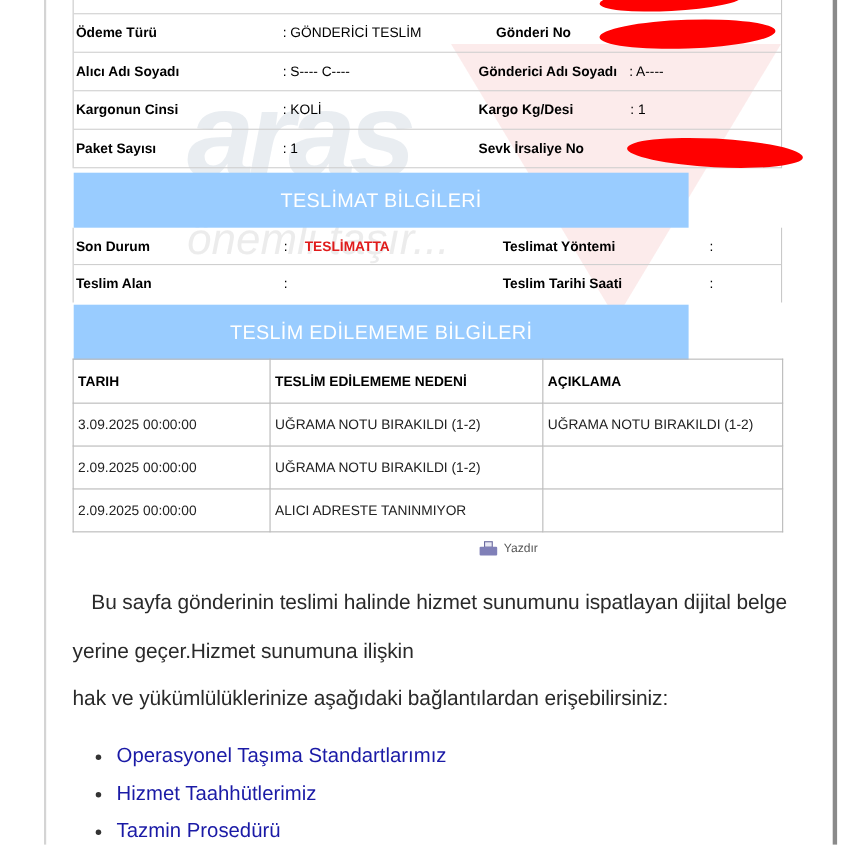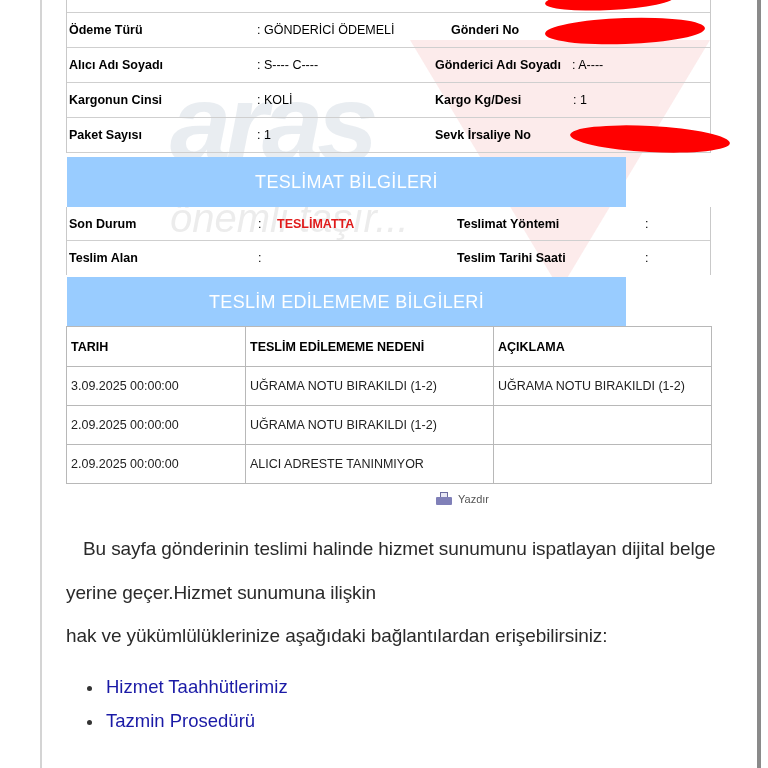--- a/index.html
+++ b/index.html
@@ -52,21 +52,21 @@
 <div class="wm wm-tagline">önemli taşır...</div>
 
 <div class="info" style="top:-22px;">
   <div class="info-row">
     
     
     
   </div>
   <div class="info-row">
     <span style="left:2px;">Ödeme Türü</span>
-    <span class="val" style="left:190px;">:  GÖNDERİCİ ÖDEMELİ</span>
+    <span class="val" style="left:190px;">:  GÖNDERİCİ TESLİM</span>
     <span style="left:384px;">Gönderi No</span>
     <span class="val" style="left:600px;">8</span>
   </div>
   <div class="info-row">
     <span style="left:2px;">Alıcı Adı Soyadı</span>
     <span class="val" style="left:190px;">:  S---- C----</span>
     <span style="left:368px;">Gönderici Adı Soyadı</span>
     <span class="val" style="left:505px;">:  A----</span>
   </div>
   <div class="info-row">
@@ -135,15 +135,16 @@
       <span class="body"></span>
   </span>
   <span>Yazdır</span>
 </div>
 
 <div class="para" style="top:538px;margin-left:17px;">Bu sayfa gönderinin teslimi halinde hizmet sunumunu ispatlayan dijital belge</div>
 <div class="para" style="top:582px;">yerine geçer.Hizmet sunumuna ilişkin</div>
 <div class="para" style="top:625px;">hak ve yükümlülüklerinize aşağıdaki bağlantılardan erişebilirsiniz:</div>
 
 <ul class="links">
+  <li><a href="#">Operasyonel Taşıma Standartlarımız</a></li>
   <li><a href="#">Hizmet Taahhütlerimiz</a></li>
   <li><a href="#">Tazmin Prosedürü</a></li>
 </ul>
 
 </body></html>

